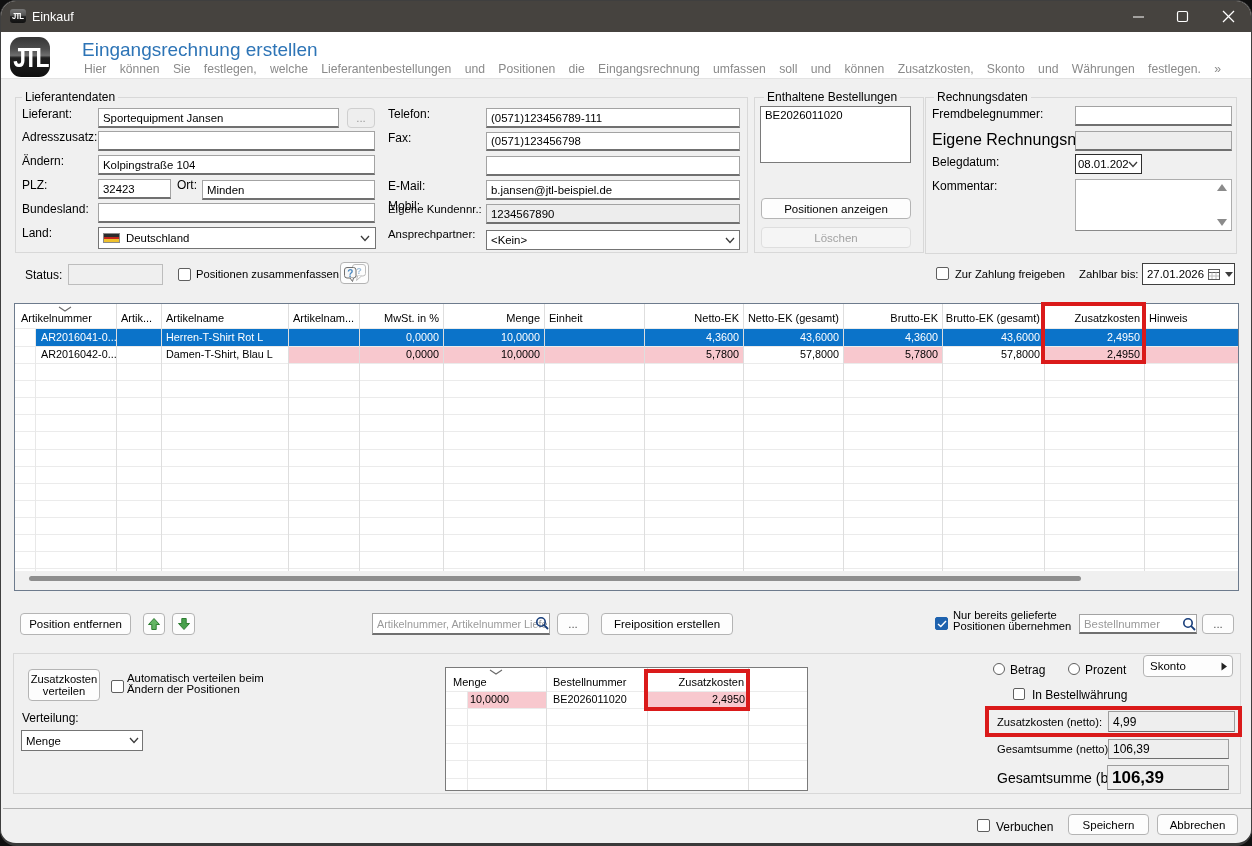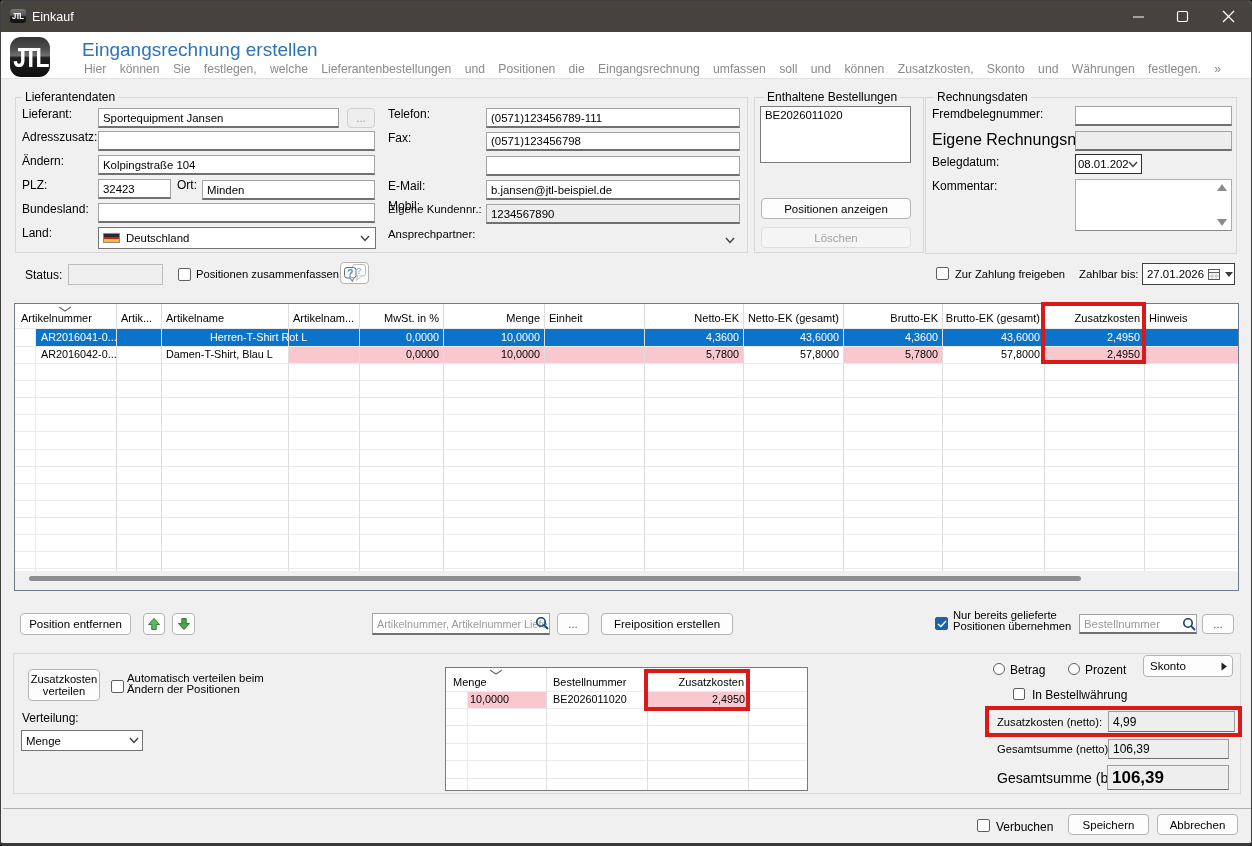--- a/index.html
+++ b/index.html
@@ -1,16 +1,16 @@
 <!DOCTYPE html>
 <html><head><meta charset="utf-8">
 <style>
 html,body{margin:0;padding:0;background:#101010;}
 body{width:1252px;height:846px;position:relative;font-family:"Liberation Sans",sans-serif;font-size:12px;color:#000;}
-.win{position:absolute;inset:0;border-radius:4px;overflow:hidden;background:#f0f0f0;border:1px solid #3f3f3f;border-bottom:3px solid #3a3a3a;box-sizing:border-box;}
+.win{position:absolute;inset:0;border-radius:16px;overflow:hidden;background:#f0f0f0;border:1px solid #3f3f3f;border-bottom:3px solid #3a3a3a;box-sizing:border-box;}
 .abs{position:absolute;}
 .lbl{position:absolute;font-size:12px;white-space:nowrap;}
 .inp{position:absolute;background:#fff;border:1px solid #a3a3a3;border-bottom:2px solid #707070;font-size:11.4px;padding:0 4px;display:flex;align-items:center;box-sizing:border-box;white-space:nowrap;overflow:hidden;}
 .inp.dis{background:#ededed;}
 .flat{position:absolute;background:#efefef;border:1px solid #bdbdbd;font-size:12px;padding:0 4px;display:flex;align-items:center;box-sizing:border-box;}
 .sel{position:absolute;background:#fff;border:1px solid #747474;font-size:11.4px;padding:0 4px;display:flex;align-items:center;box-sizing:border-box;white-space:nowrap;}
 .btn{position:absolute;background:#fdfdfd;border:1px solid #b4b4b4;border-radius:4px;font-size:11.5px;display:flex;align-items:center;justify-content:center;box-sizing:border-box;white-space:nowrap;}
 .btn.dis{background:#f5f5f5;border-color:#dedede;color:#a2a2a2;}
 .gb{position:absolute;border:1px solid #d8d8d8;box-sizing:border-box;}
 .gbl{position:absolute;top:-8px;background:#f0f0f0;padding:0 3px;font-size:12px;white-space:nowrap;}
@@ -73,20 +73,21 @@
 <div class="inp" style="left:485px;top:107px;width:254px;height:20px;">(0571)123456789-111</div>
 <div class="lbl" style="left:387px;top:130px;">Fax:</div>
 <div class="inp" style="left:485px;top:131px;width:254px;height:19px;">(0571)123456798</div>
 <div class="lbl" style="left:387px;top:154px;margin-top:44px;">Mobil:</div>
 <div class="inp" style="left:485px;top:155px;width:254px;height:20px;"></div>
 <div class="lbl" style="left:387px;top:178px;">E-Mail:</div>
 <div class="inp" style="left:485px;top:179px;width:254px;height:20px;">b.jansen@jtl-beispiel.de</div>
 <div class="lbl" style="left:387px;top:202px;font-size:11.4px;">Eigene Kundennr.:</div>
 <div class="inp dis" style="left:485px;top:203px;width:254px;height:20px;">1234567890</div>
 <div class="lbl" style="left:387px;top:227px;font-size:11.4px;">Ansprechpartner:</div>
+<div class="sel" style="left:485px;top:229px;width:254px;height:20px;">&lt;Kein&gt;</div>
 <svg class="chev" style="left:724px;top:236px;" width="10" height="7" viewBox="0 0 10 7">
       <polyline points="1,1 5,5.5 9,1" fill="none" stroke="#3c3c3c" stroke-width="1.3"></polyline>
     </svg>
 
 <div class="gb" style="left:753px;top:96px;width:170px;height:156px;">
   <div class="gbl" style="left:9px;">Enthaltene Bestellungen</div>
 </div>
 <div class="abs" style="left:759px;top:105px;width:151px;height:57px;background:#fff;border:1px solid #7a7a7a;box-sizing:border-box;"></div>
 <div class="lbl" style="left:764px;top:108px;font-size:11.4px;">BE2026011020</div>
 <div class="btn" style="left:760px;top:197px;width:150px;height:21px;">Positionen anzeigen</div>
@@ -188,21 +189,21 @@
       <div class="hc" style="right:799px;top:8px;">MwSt. in %</div>
       <div class="hc" style="right:698px;top:8px;">Menge</div>
       <div class="hc" style="left:534px;top:8px;">Einheit</div>
       <div class="hc" style="right:499px;top:8px;">Netto-EK</div>
       <div class="hc" style="right:399px;top:8px;">Netto-EK (gesamt)</div>
       <div class="hc" style="right:300px;top:8px;">Brutto-EK</div>
       <div class="hc" style="right:198px;top:8px;">Brutto-EK (gesamt)</div>
       <div class="hc" style="right:98px;top:8px;">Zusatzkosten</div>
       <div class="hc" style="left:1134px;top:8px;">Hinweis</div>
       <div class="cell" style="left:26px;top:27px;color:#fff;">AR2016041-0...</div>
-      <div class="cell" style="left:151px;top:27px;color:#fff;margin-left:44px;">Herren-T-Shirt Rot L</div>
+      <div class="cell" style="left:151px;top:27px;color:#fff;">Herren-T-Shirt Rot L</div>
       <div class="cell" style="right:799px;top:27px;color:#fff;">0,0000</div>
       <div class="cell" style="right:698px;top:27px;color:#fff;">10,0000</div>
       <div class="cell" style="right:499px;top:27px;color:#fff;">4,3600</div>
       <div class="cell" style="right:399px;top:27px;color:#fff;">43,6000</div>
       <div class="cell" style="right:300px;top:27px;color:#fff;">4,3600</div>
       <div class="cell" style="right:198px;top:27px;color:#fff;">43,6000</div>
       <div class="cell" style="right:98px;top:27px;color:#fff;">2,4950</div>
       <div class="cell" style="left:26px;top:44px;">AR2016042-0...</div>
       <div class="cell" style="left:151px;top:44px;">Damen-T-Shirt, Blau L</div>
       <div class="cell" style="right:799px;top:44px;">0,0000</div>

